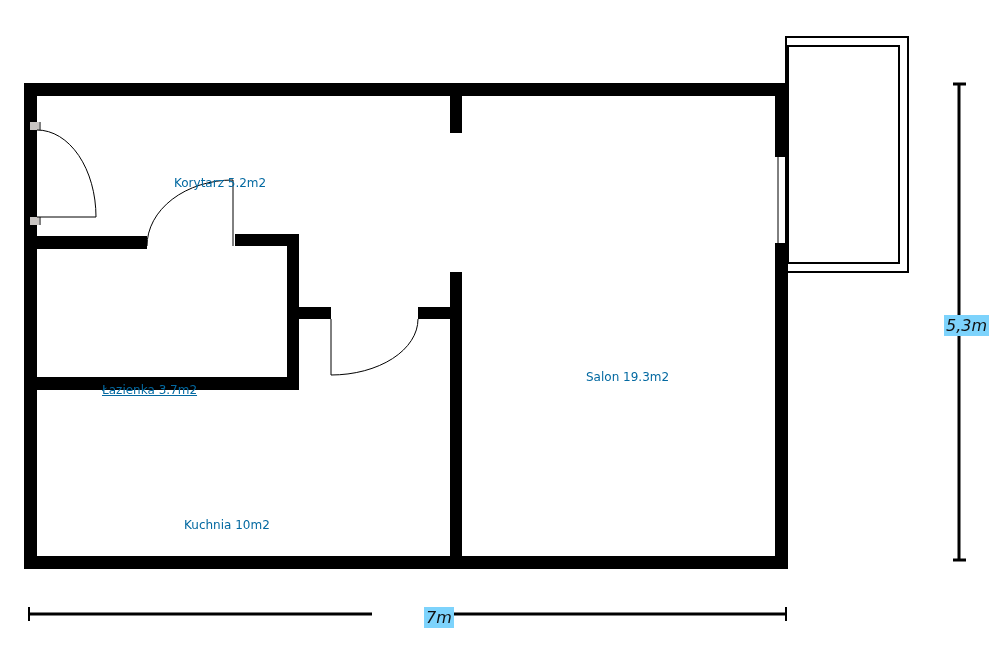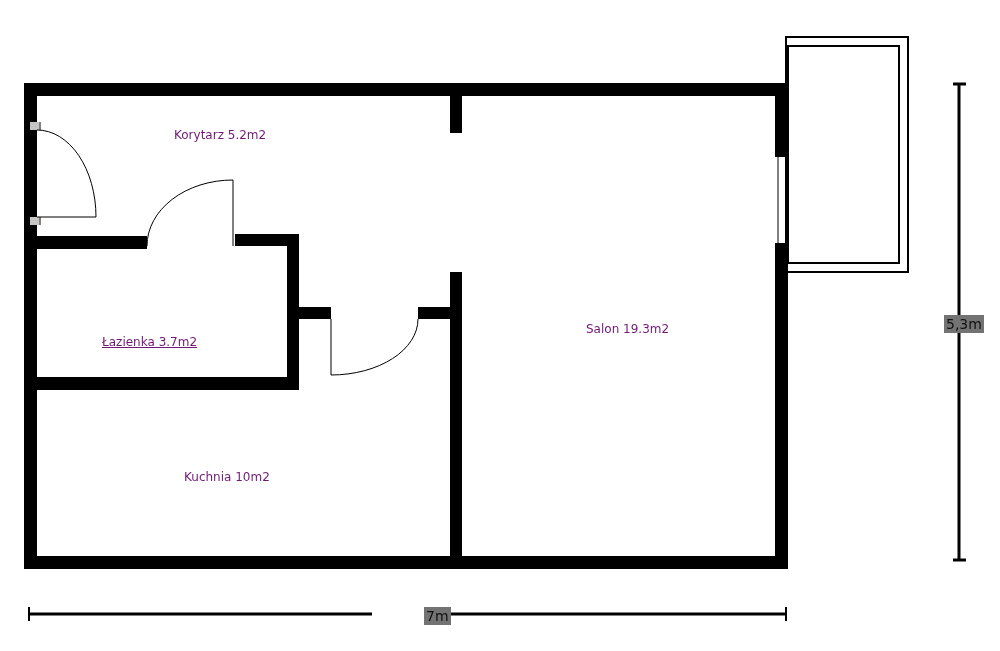--- a/index.html
+++ b/index.html
@@ -1,19 +1,19 @@
 <!DOCTYPE html>
 <html><head>
 <meta charset="utf-8">
 <style>
   html, body { margin:0; padding:0; background:#ffffff; }
   body { width:1000px; height:651px; position:relative; overflow:hidden; font-family:"DejaVu Sans", sans-serif; }
   svg { position:absolute; left:0; top:0; }
-  .label { position:absolute; font-size:12px; color:#701a75; white-space:nowrap; }
-  .dim { position:absolute; font-size:14px; color:#111; background:#737373; padding:1px 2px; white-space:nowrap; }
+  .label { position:absolute; font-size:12px; color:#0369a1; white-space:nowrap;margin-top:48px; }
+  .dim { position:absolute; font-size:16px; color:#111; background:#7dd3fc; padding:1px 2px; white-space:nowrap;font-style:italic; }
 </style>
 </head>
 <body>
 
 <svg width="1000" height="651" viewBox="0 0 1000 651">
 
   <g fill="#000">
 
     <rect x="24" y="83" width="764" height="13"></rect>
 

